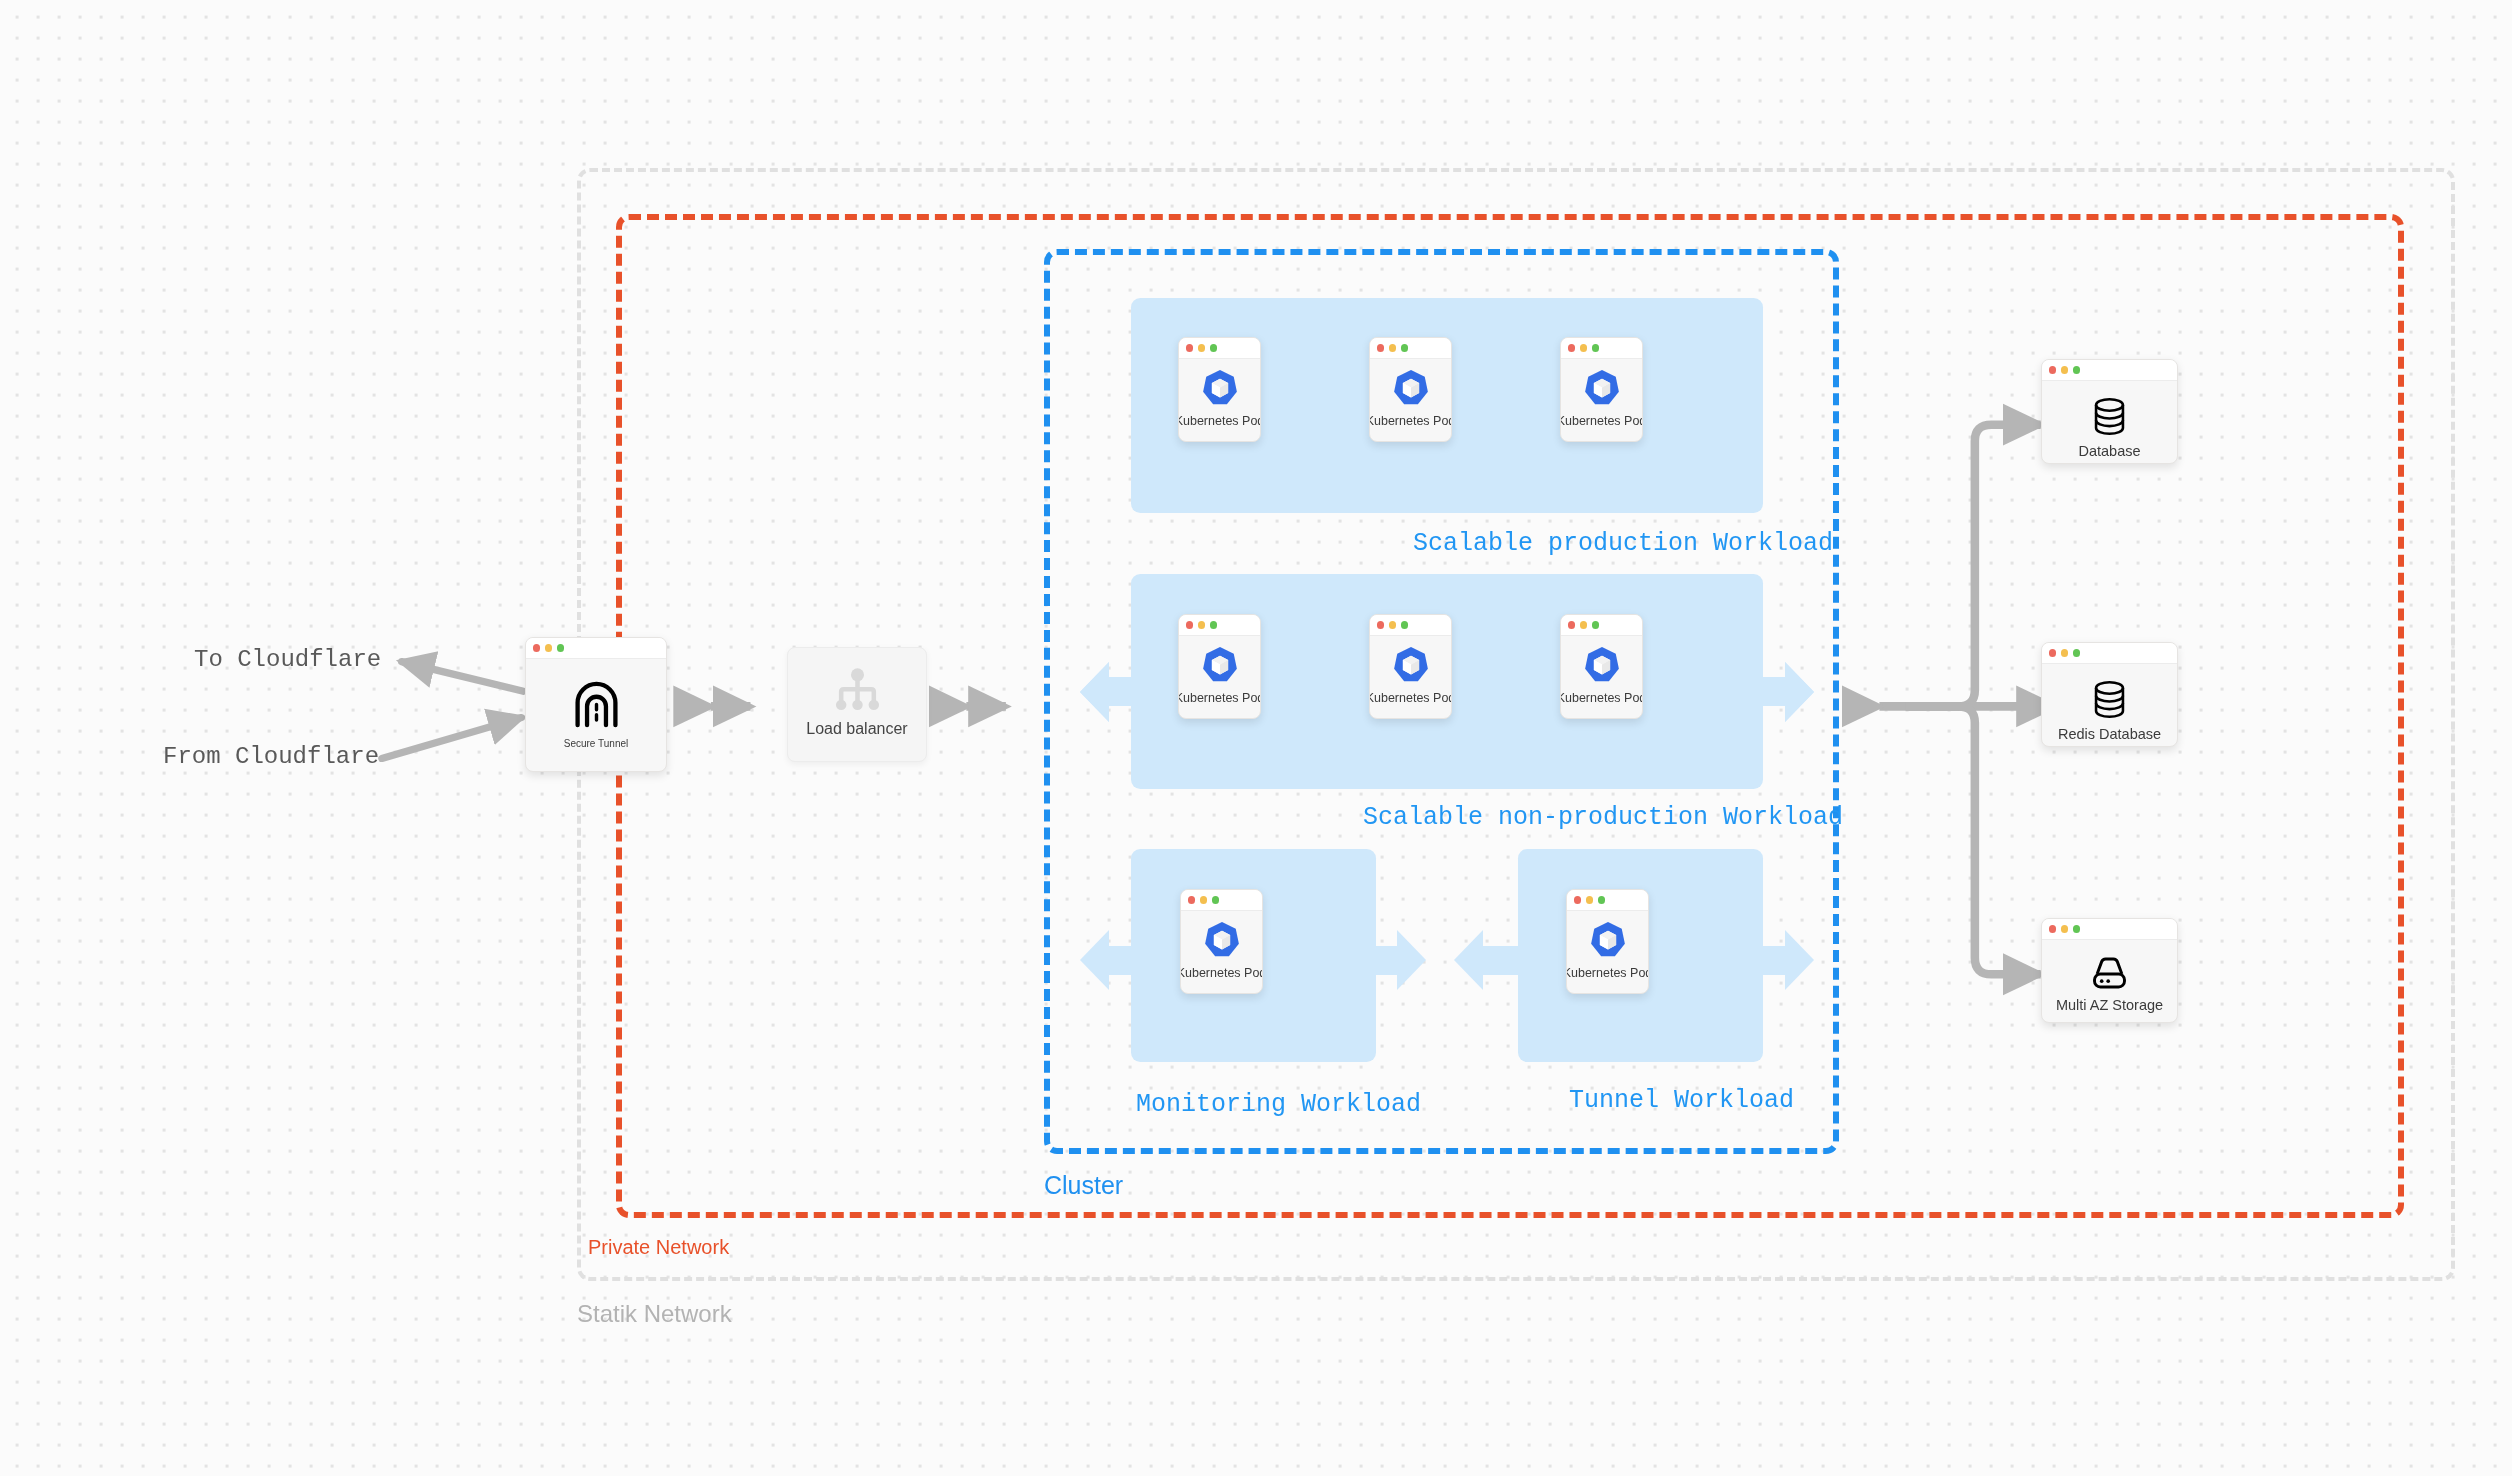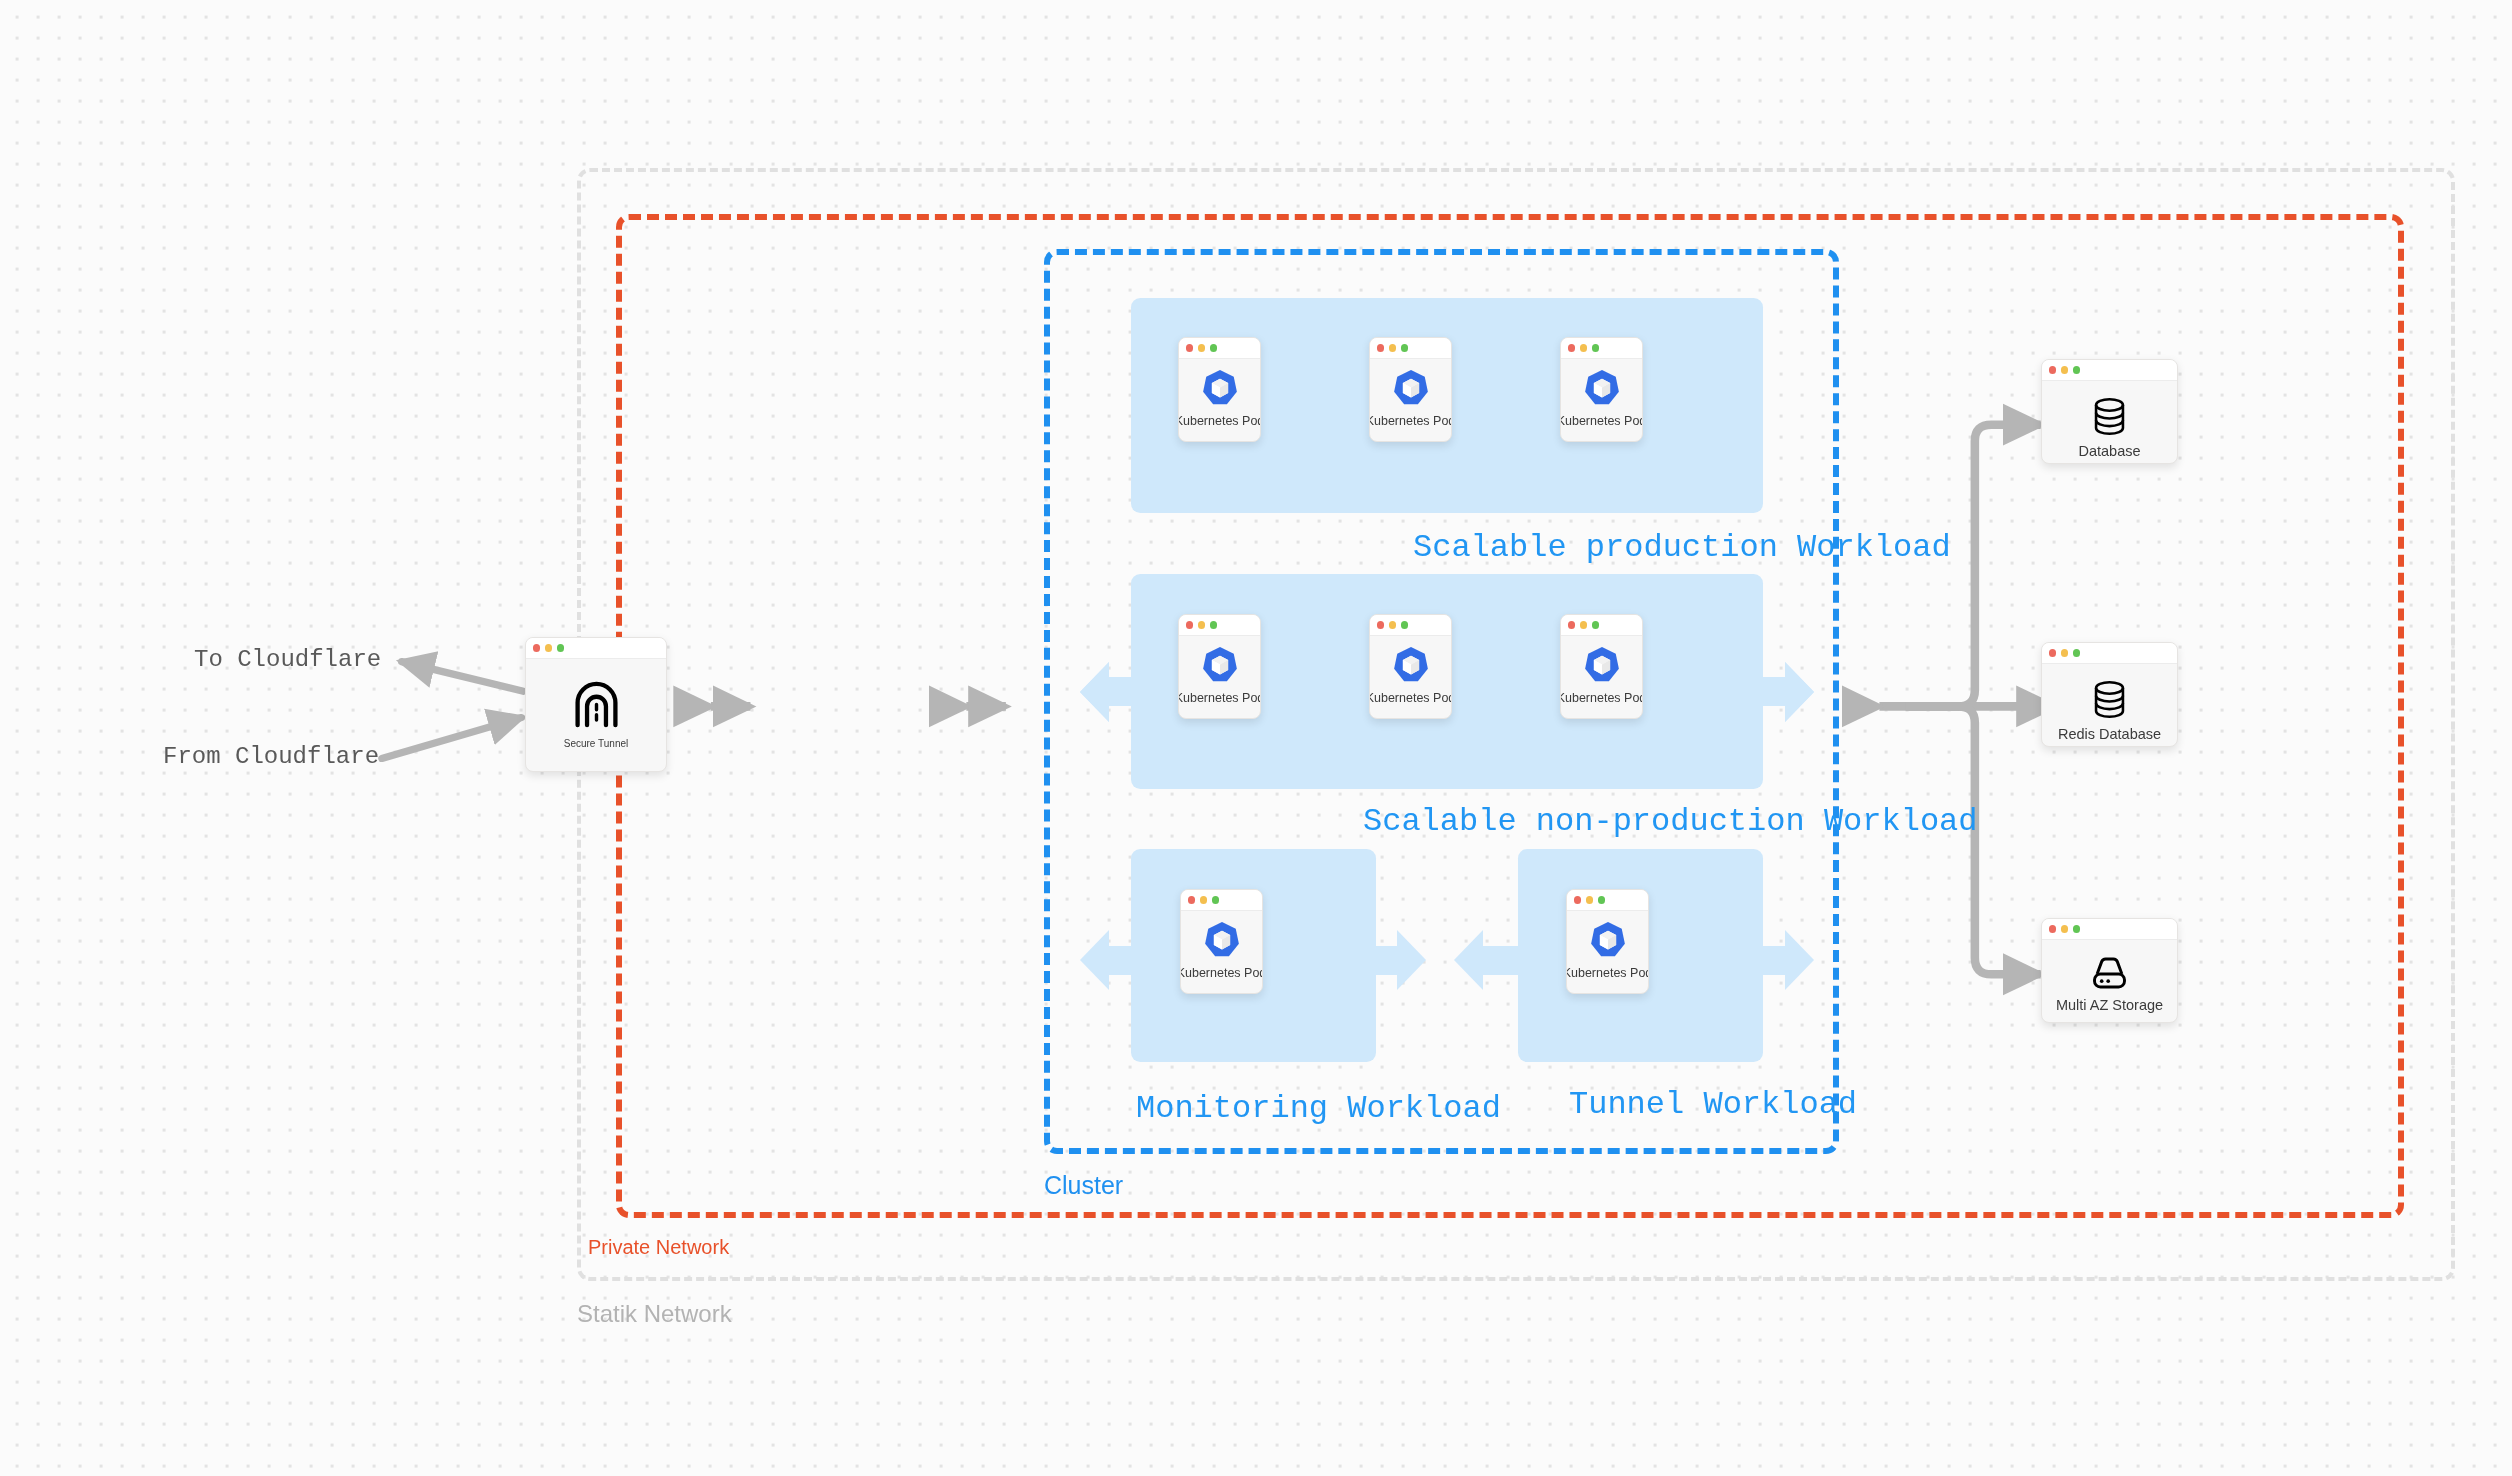--- a/index.html
+++ b/index.html
@@ -70,21 +70,21 @@
     left: 1044px; top: 1171px;
     font-size: 25px;
     color: #1f90f0;
   }
 
   
   .band-wrap { position: absolute; }
   .band-label {
     position: absolute;
     font-family: "Liberation Mono", "DejaVu Sans Mono", monospace;
-    font-size: 32px;
+    font-size: 25px;
     color: #2196f3;
     white-space: nowrap;
   }
   .band-body {
     position: absolute;
     background: #cfe8fb;
     border-radius: 9.2px;
   }
   .band-arrow {
     position: absolute;
@@ -237,20 +237,36 @@
         <svg width="55" height="55" viewBox="0 0 64 64">
           <path d="M10,56 L10,30 A22,22 0 0 1 54,30 L54,56" fill="none" stroke="#000" stroke-width="5" stroke-linecap="round"></path>
           <path d="M21,56 L21,34 A11,11 0 0 1 43,34 L43,56" fill="none" stroke="#000" stroke-width="5" stroke-linecap="round"></path>
           <path d="M32,32 L32,56" fill="none" stroke="#000" stroke-width="4" stroke-dasharray="6 6" stroke-linecap="round"></path>
         </svg>
       </div>
       <div class="wcard-label">Secure Tunnel</div>
     </div>
   </div>
 
+  <div class="wcard" id="lb-card">
+    <div class="wcard-body">
+      <div class="wcard-icon">
+        <svg width="53" height="47" viewBox="0 0 80 72">
+          <circle cx="40" cy="12" r="10" fill="#d9d9d9"></circle>
+          <path d="M40,18 L40,34" stroke="#d9d9d9" stroke-width="7" stroke-linecap="round"></path>
+          <path d="M15,54 L15,38 Q15,34 19,34 L61,34 Q65,34 65,38 L65,54" stroke="#d9d9d9" stroke-width="7" fill="none" stroke-linecap="round"></path>
+          <path d="M40,34 L40,54" stroke="#d9d9d9" stroke-width="7" stroke-linecap="round"></path>
+          <circle cx="15" cy="58" r="8" fill="#d9d9d9"></circle>
+          <circle cx="40" cy="58" r="8" fill="#d9d9d9"></circle>
+          <circle cx="65" cy="58" r="8" fill="#d9d9d9"></circle>
+        </svg>
+      </div>
+      <div class="wcard-label">Load balancer</div>
+    </div>
+  </div>
 
   <div class="band-wrap">
     <div class="band-arrow left" style="left:1080px; top:662px;"></div>
     <div class="band-stem" style="left:1109px; top:677px; width:38px;"></div>
     <div class="band-body" style="left:1131px; top:298px; width:632px; height:215px;"></div>
     <div class="band-stem" style="left:1747px; top:677px; width:38px;"></div>
     <div class="band-arrow right" style="left:1785px; top:662px;"></div>
 
     <div class="wcard pod" style="left:1178px; top:337px;">
       <div class="wcard-bar">

